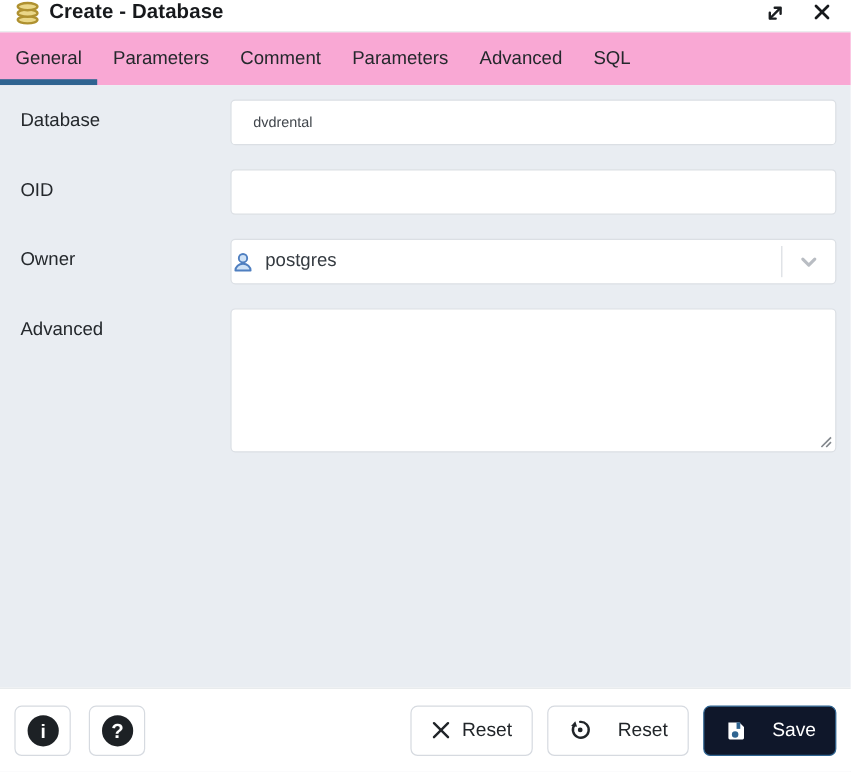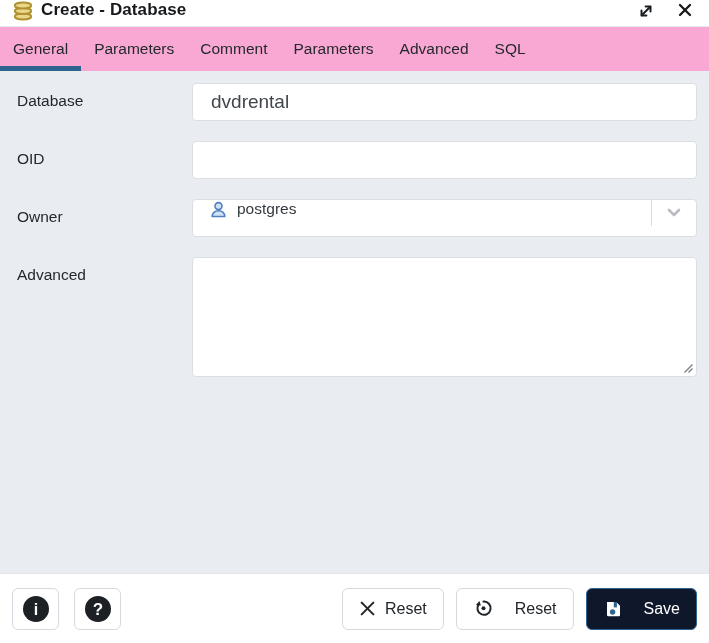--- a/index.html
+++ b/index.html
@@ -63,30 +63,29 @@
   .form-label {
     flex: none; width: 192px;
     padding: 9px 0 0 17px;
     font-size: 15.5px; color: #24282c;
   }
   .form-control-wrap { flex: 1; position: relative; }
   .text-input {
     width: 100%; height: 38px;
     border: 1px solid #dbdfe4; border-radius: 4px;
     background: #fff; padding: 0 18px;
-    font-size: 19px; color: #41464c;
+    font-size: 12px; color: #41464c;
     font-family: "Liberation Sans", sans-serif;
     outline: none;
   }
   .select-box {
     width: 100%; height: 38px;
     border: 1px solid #dbdfe4; border-radius: 4px;
     background: #fff;
-    display: flex; align-items: flex-start;
-    padding-left: 16px;
+    display: flex; align-items: center;
     cursor: pointer;
   }
   .select-box .value { margin-left: 9px; font-size: 15.5px; color: #343a40; }
   .select-box .flex { flex: 1; }
   .select-divider { width: 1px; height: 26px; background: #d9dde2; }
   .select-caret { width: 44px; display: flex; align-items: center; justify-content: center; }
   .textarea-input {
     width: 100%; height: 120px;
     border: 1px solid #dbdfe4; border-radius: 4px;
     background: #fff; padding: 8px 18px;

